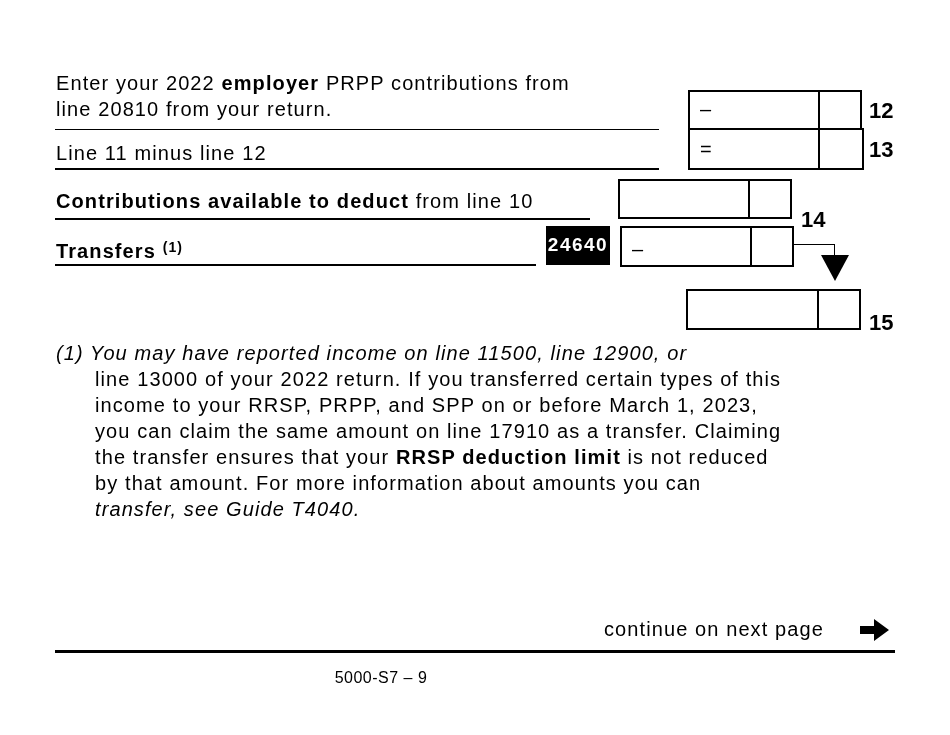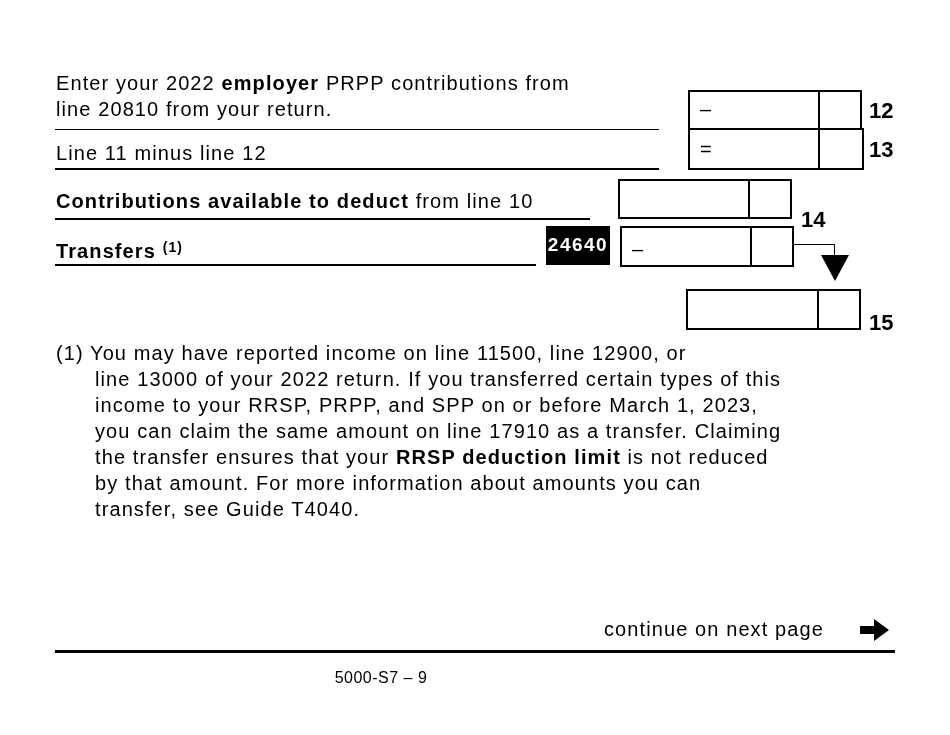--- a/index.html
+++ b/index.html
@@ -71,32 +71,32 @@
 <div class="abs" style="left:792px; top:244px; width:43px; height:1px; background:#000;"></div>
 <div class="abs" style="left:834px; top:244px; width:1px; height:12px; background:#000;"></div>
 <div class="abs" style="left:821px; top:255px; width:0; height:0; border-left:14px solid transparent; border-right:14px solid transparent; border-top:26px solid #000;"></div>
 
 <div class="box" style="left:686px; top:289px; width:175px; height:41px;">
   <div class="divider" style="left:129px;"></div>
 </div>
 <div class="lineno" style="left:869px; top:298px;margin-top:12px;">15</div>
 
 <div class="note">
-  <div class="abs txt" style="left:56px; top:340px;">
+  <div class="abs txt" style="left:56px; top:340px;font-style:italic;">
     <span>(1)</span>
     <span>You may have reported income on line 11500, line 12900, or</span>
   </div>
   <div class="abs txt" style="left:95px; top:366px;">line 13000 of your 2022 return. If you transferred certain types of this</div>
   <div class="abs txt" style="left:95px; top:392px;text-align:center;">income to your RRSP, PRPP, and SPP on or before March 1, 2023,</div>
   <div class="abs txt" style="left:95px; top:418px;">you can claim the same amount on line 17910 as a transfer. Claiming</div>
   <div class="abs txt" style="left:95px; top:444px;">
     <span>the transfer ensures that your </span><span class="b">RRSP deduction limit</span><span> is not reduced</span>
   </div>
   <div class="abs txt" style="left:95px; top:470px;">by that amount. For more information about amounts you can</div>
-  <div class="abs txt" style="left:95px; top:496px;">transfer, see Guide T4040.</div>
+  <div class="abs txt" style="left:95px; top:496px;font-style:italic;">transfer, see Guide T4040.</div>
 </div>
 
 <div class="abs txt" style="left:604px; top:616px;">
   <span>continue on next page</span>
 </div>
 <svg class="abs" style="left:860px; top:618px;" width="30" height="24" viewBox="0 0 30 24">
   <path d="M0 8 H14 V1 L29 12 L14 23 V16 H0 Z" fill="#000"></path>
 </svg>
 <div class="rule" style="left:55px; top:650px; width:840px; height:3px;"></div>
 <div class="abs" style="left:0; width:762px; top:669px; text-align:center; font-size:16px; letter-spacing:0.5px;">5000-S7 – 9</div>

